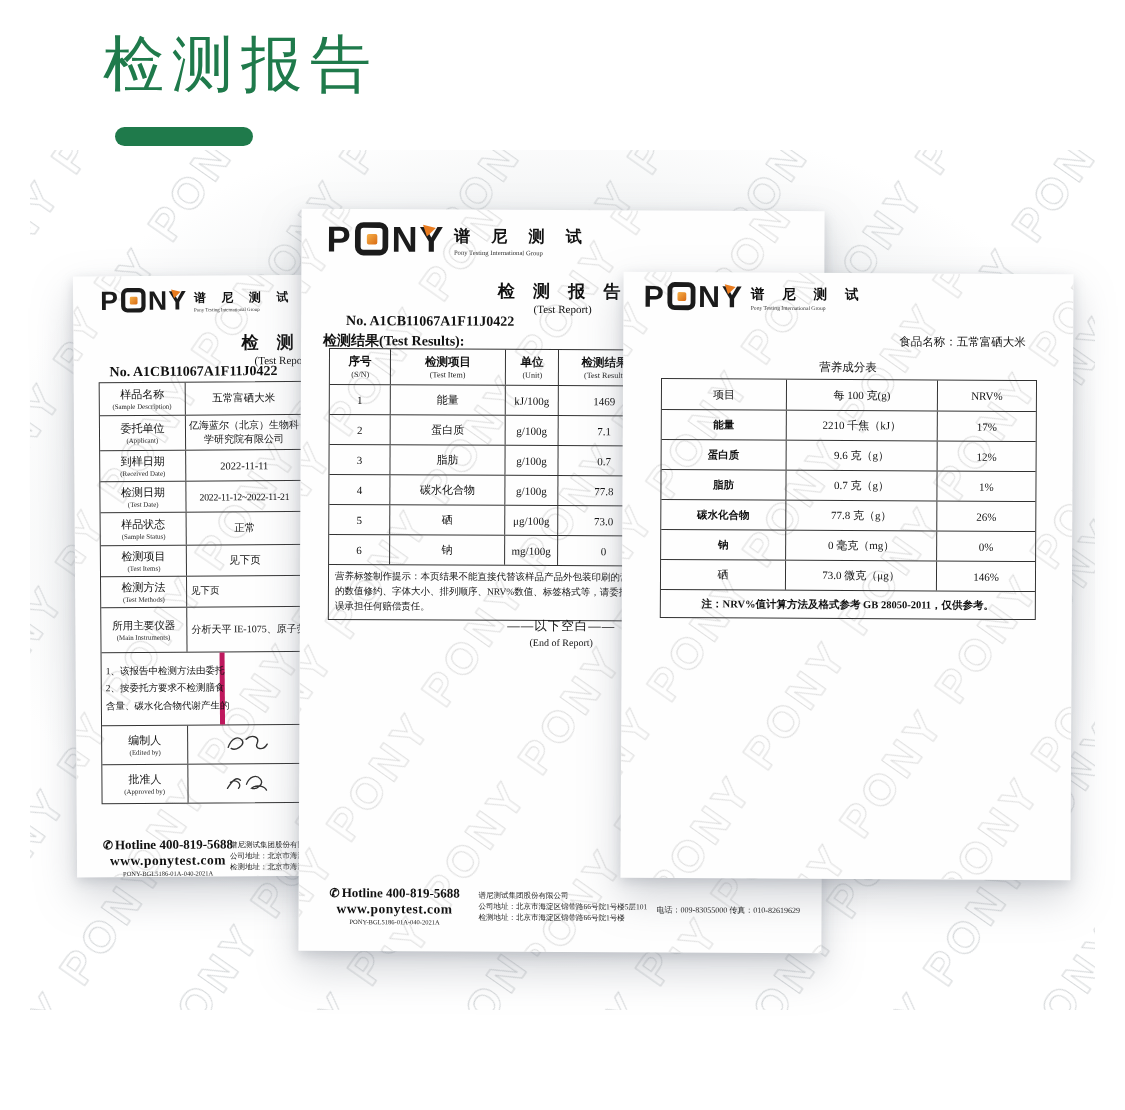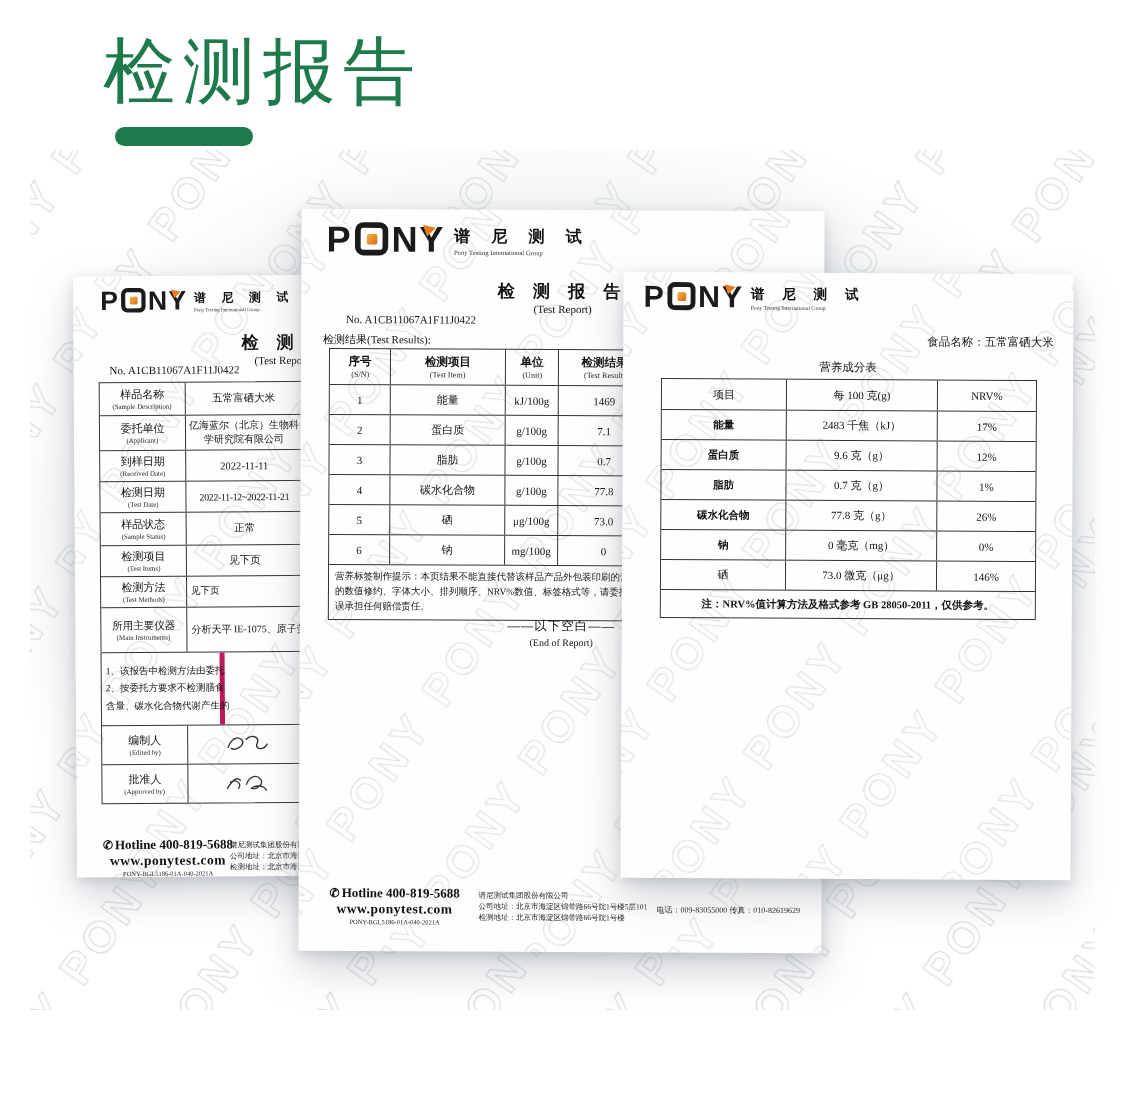--- a/index.html
+++ b/index.html
@@ -1,21 +1,21 @@
 <!DOCTYPE html>
 <html><head>
 <meta charset="utf-8">
 <style>
   html,body{margin:0;padding:0;}
   body{width:1125px;height:1110px;background:#ffffff;position:relative;overflow:hidden;
        font-family:"Liberation Serif",serif;color:#1a1a1a;}
 
   
   .green-title{position:absolute;left:103px;top:24px;font-family:Liberation Serif, serif;
-or               font-weight:900;font-size:72px;letter-spacing:8px;color:#1f7a4b;}
+or               font-weight:900;font-size:61px;letter-spacing:8px;color:#1f7a4b;}
   .green-bar{position:absolute;left:115px;top:127px;width:138px;height:19px;border-radius:10px;background:#1f7a4b;}
 
   
   .backdrop{position:absolute;left:30px;top:150px;width:1065px;height:860px;
             background:radial-gradient(55% 50% at 50% 45%, #e7e9eb 0%, #edeff0 62%, rgba(246,247,248,0) 100%);}
   .wm{position:absolute;left:0;top:0;width:100%;height:100%;pointer-events:none;}
 
   
   .paper{position:absolute;background:#fefefe;overflow:hidden;
          box-shadow:0 18px 40px rgba(125,133,142,.35), 0 4px 12px rgba(125,133,142,.28);}
@@ -34,21 +34,21 @@
   .pl-y::before{content:"";position:absolute;left:2px;top:3px;width:0;height:0;
                 border-left:7px solid transparent;border-right:7px solid transparent;
                 border-top:11px solid #e87b1e;transform:rotate(14deg);}
   .pl-right{margin-left:9px;padding-top:3px;}
   .pl-cn{font-size:17px;letter-spacing:9px;font-weight:700;color:#111;white-space:nowrap;font-family:"Liberation Serif",serif;}
   .pl-en{font-size:7px;color:#333;margin-top:2px;white-space:nowrap;font-family:"Liberation Serif",serif;}
 
   
   .doc-title{position:absolute;font-size:17px;font-weight:700;letter-spacing:7px;color:#111;white-space:nowrap;}
   .doc-subtitle{position:absolute;font-size:11px;color:#111;white-space:nowrap;}
-  .report-no{position:absolute;font-size:11px;font-weight:400;color:#111;white-space:nowrap;}
+  .report-no{position:absolute;font-size:14px;font-weight:700;color:#111;white-space:nowrap;}
 
   
   .itable{position:absolute;left:25px;top:106px;width:360px;border:1.4px solid #333;background:transparent;}
   .irow{display:flex;border-top:1px solid #333;}
   .irow:first-child{border-top:none;}
   .ilabel{width:85px;border-right:1px solid #333;display:flex;flex-direction:column;
           align-items:center;justify-content:center;text-align:center;flex:none;}
   .ilabel .cn{font-size:11px;color:#111;}
   .ilabel .en{font-size:7.5px;color:#222;transform:scale(.92);white-space:nowrap;}
   .ival{width:112px;border-right:5px solid #be185d;display:flex;align-items:center;justify-content:center;
@@ -69,21 +69,21 @@
   .mhead .cn{font-size:11.5px;font-weight:600;color:#111;}
   .mhead .en{font-size:8.5px;color:#222;transform:scale(.95);white-space:nowrap;}
   .mbody{font-size:11px;color:#111;height:29px;}
   .mnote{border-top:1px solid #333;padding:4px 6px;font-size:9.5px;line-height:1.6;
          white-space:pre;overflow:visible;color:#111;}
   .endblank{position:absolute;left:0;right:0;text-align:center;color:#111;}
   .eb1{font-size:12.5px;letter-spacing:1px;}
   .eb2{font-size:10px;margin-top:2px;}
 
   
-  .food-label{position:absolute;font-size:11.5px;color:#111;white-space:nowrap;margin-left:28px;}
+  .food-label{position:absolute;font-size:11.5px;color:#111;white-space:nowrap;}
   .rtable-title{position:absolute;left:0;right:0;text-align:center;font-size:11.5px;color:#111;}
   .rtable{position:absolute;left:38px;top:106px;width:374px;border:1.2px solid #333;}
   .rrow{display:flex;border-top:1px solid #333;align-items:stretch;}
   .rrow:first-child{border-top:none;}
   .rc{display:flex;align-items:center;justify-content:center;text-align:left;
       border-right:1px solid #333;font-size:11px;color:#111;flex:none;height:29px;}
   .rc:last-child{border-right:none;flex:1;}
   .rc1{width:124px;} .rc2{width:150px;}
   .rhead .rc{height:30px;}
   .bold{font-weight:700;font-family:"Liberation Sans",sans-serif;font-size:10.5px;}
@@ -384,21 +384,21 @@
   <div class="rtable-title" style="top:87px;">营养成分表</div>
 
   <div class="rtable">
     <div class="rrow rhead">
       <div class="rc rc1">项目</div>
       <div class="rc rc2">每 100 克(g)</div>
       <div class="rc">NRV%</div>
     </div>
     <div class="rrow">
       <div class="rc rc1 bold">能量</div>
-      <div class="rc rc2">2483 千焦（kJ）</div>
+      <div class="rc rc2">2210 千焦（kJ）</div>
       <div class="rc">17%</div>
     </div>
     <div class="rrow">
       <div class="rc rc1 bold">蛋白质</div>
       <div class="rc rc2">9.6 克（g）</div>
       <div class="rc">12%</div>
     </div>
     <div class="rrow">
       <div class="rc rc1 bold">脂肪</div>
       <div class="rc rc2">0.7 克（g）</div>

